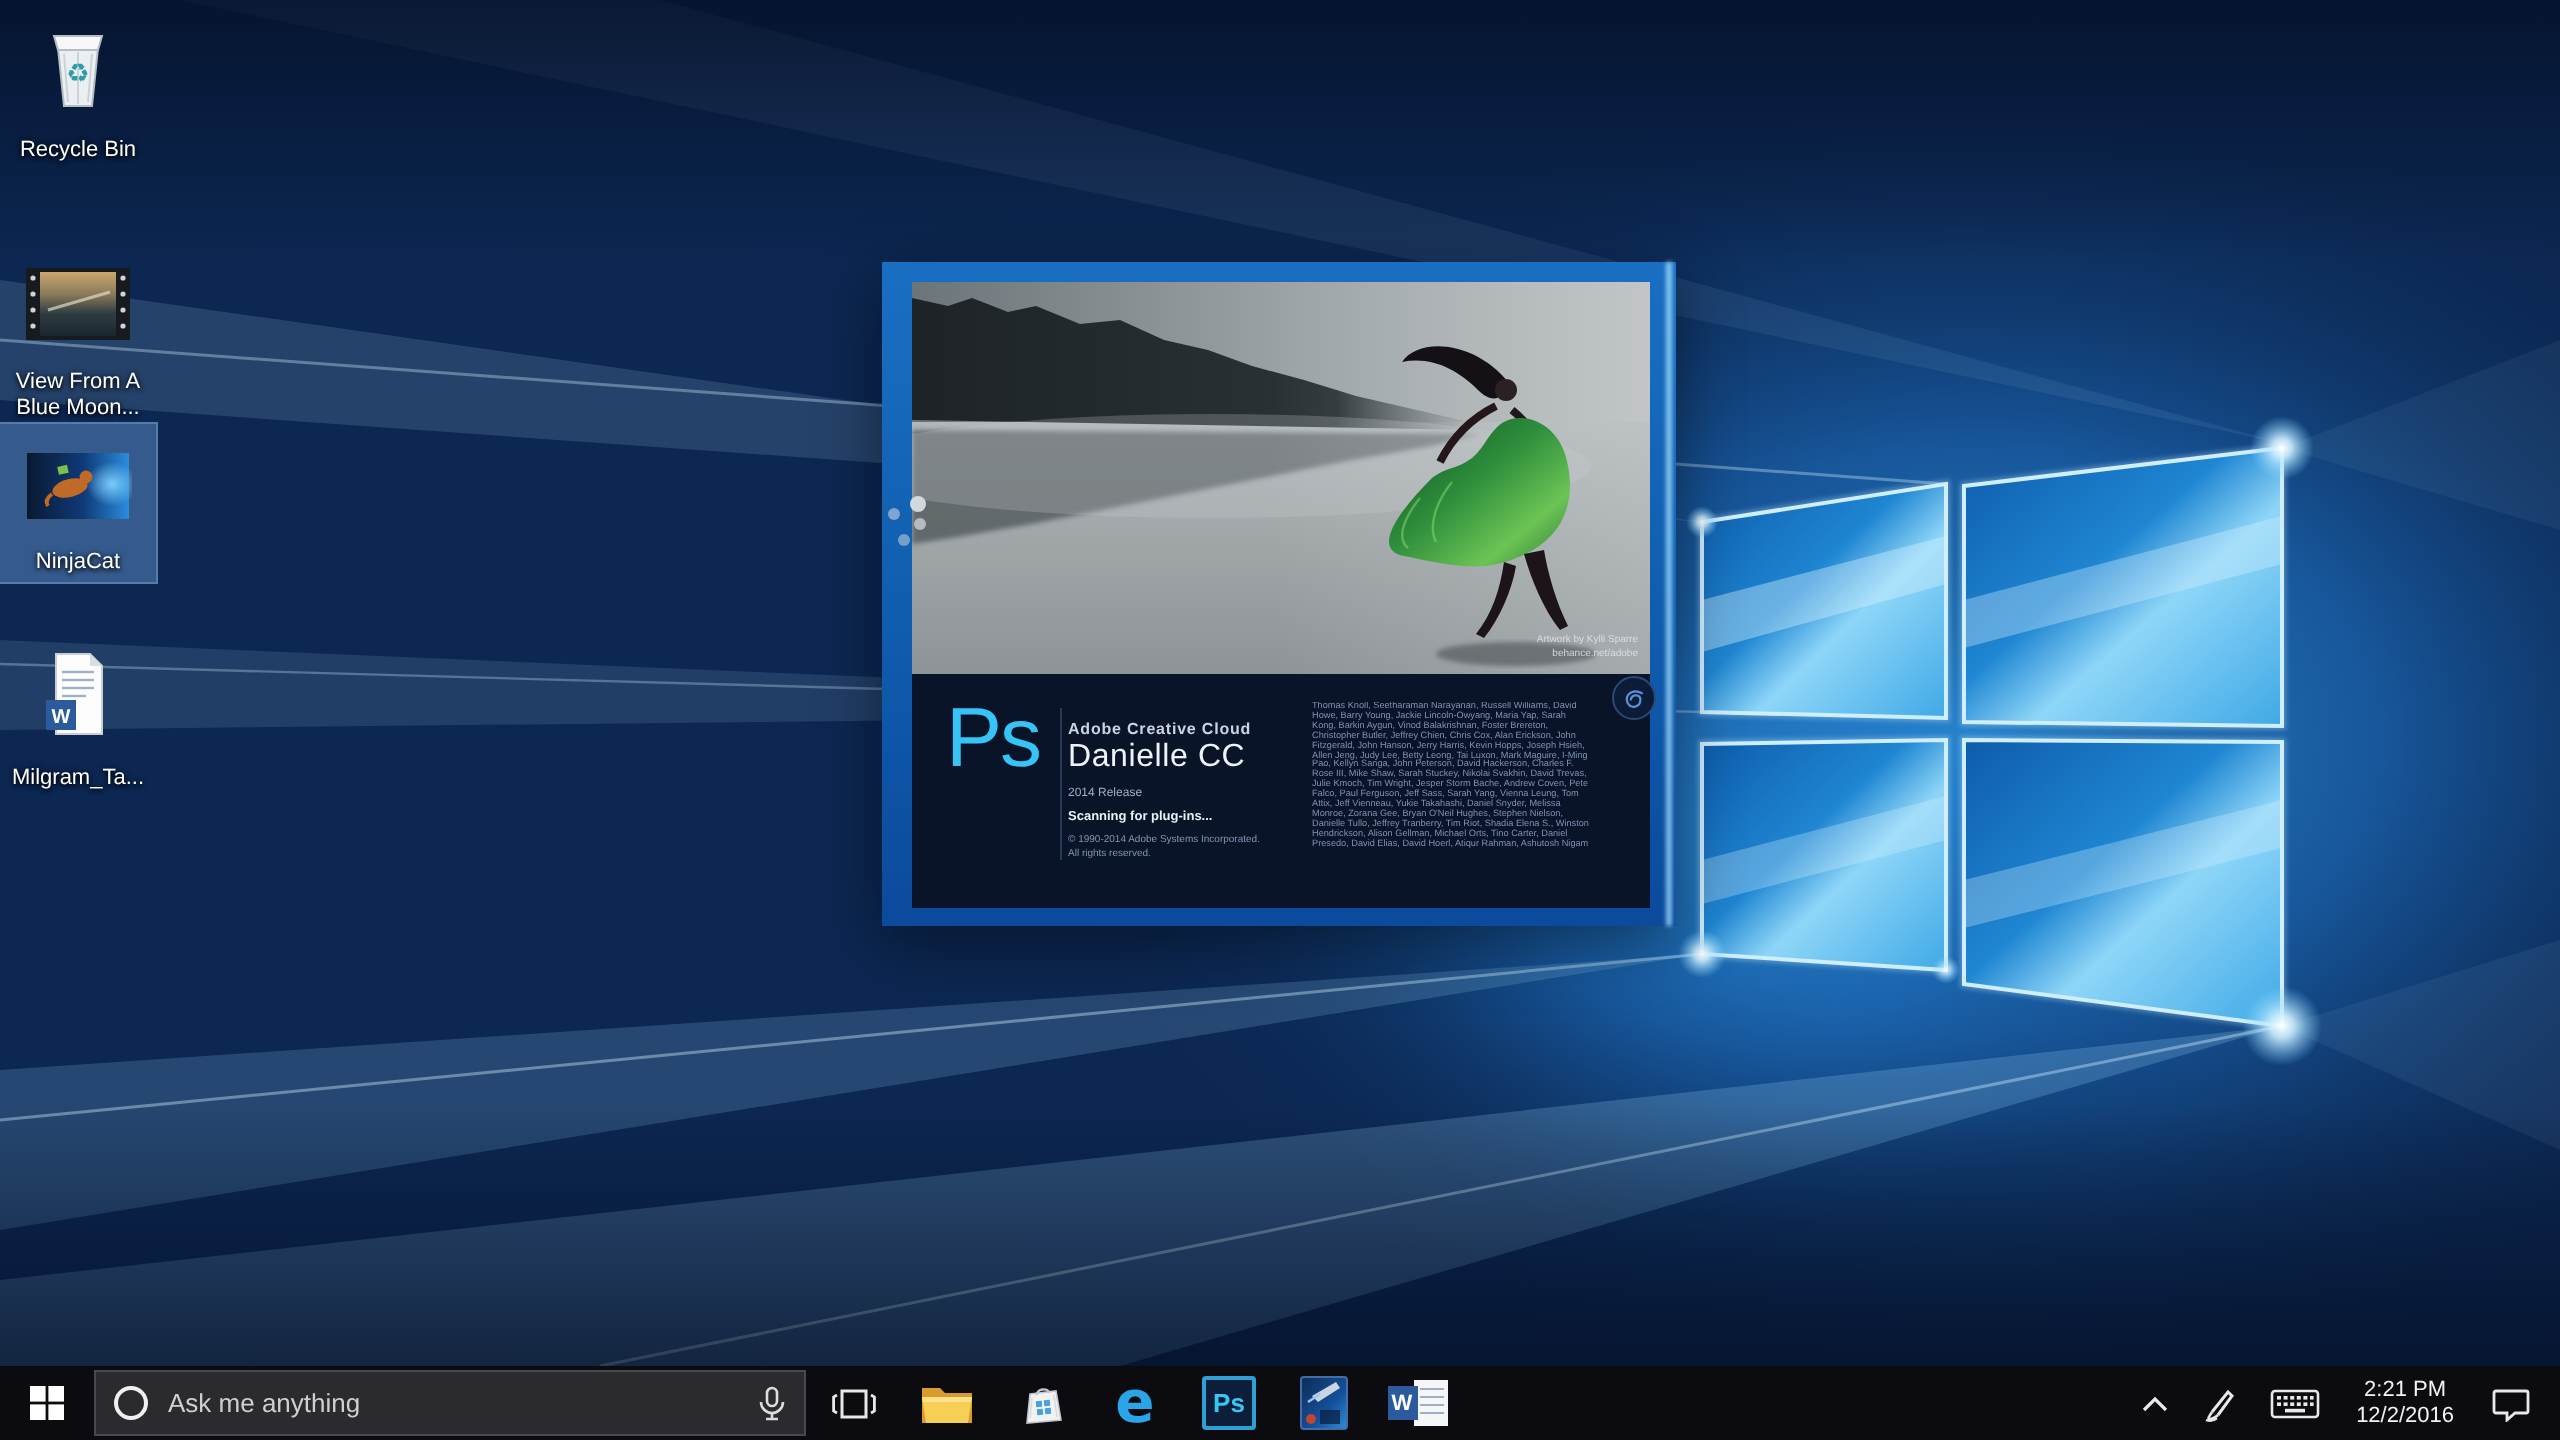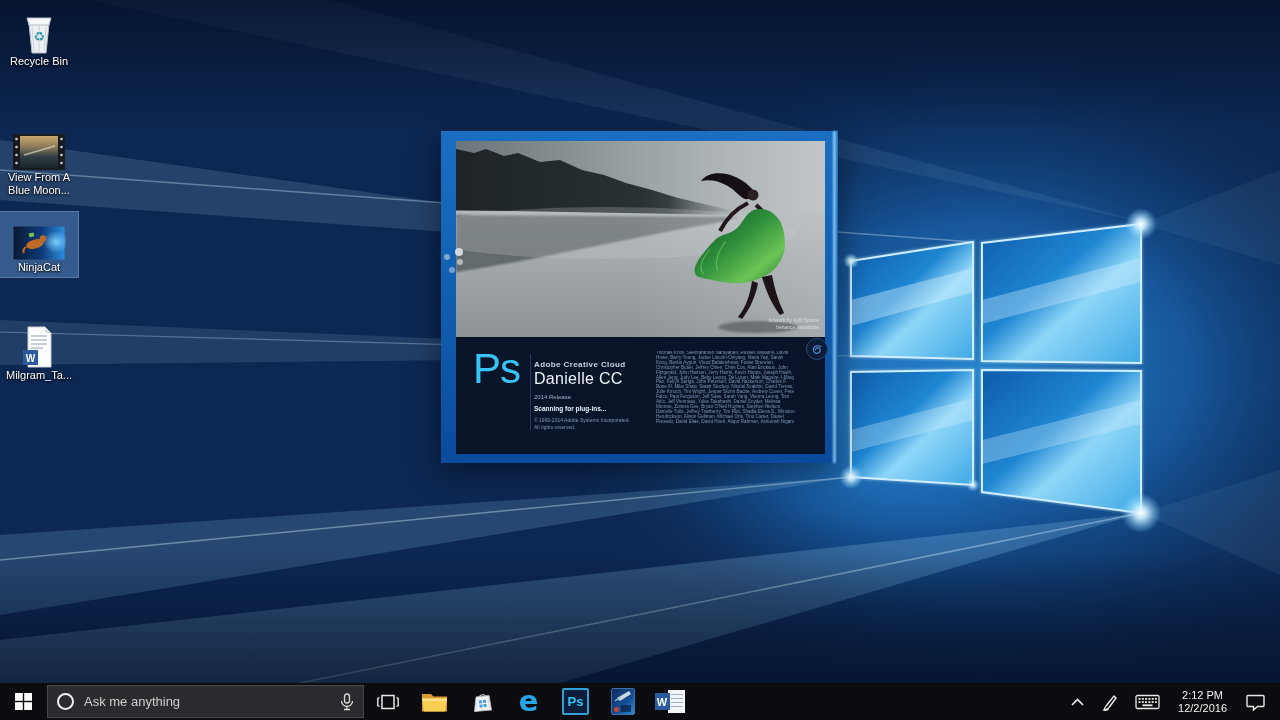--- a/index.html
+++ b/index.html
@@ -9,21 +9,21 @@
     background:#071a38; font-family:"Liberation Sans", sans-serif;
   }
   
   .desktop { position:absolute; left:0; top:0; width:1280px; height:683px; }
   .wallpaper { position:absolute; inset:0; }
   
   .dicon { position:absolute; left:0; width:78px; text-align:center; padding:3px 1px; cursor:default; }
   .dicon.selected { background:rgba(105,155,215,.45); outline:1px solid rgba(150,195,240,.55); }
   .dicon-img { display:flex; justify-content:center; align-items:flex-end; height:46px; }
   .dicon-label {
-    margin-top:0; font-size:11px; line-height:13px; color:#fff;
+    margin-top:14px; font-size:11px; line-height:13px; color:#fff;
     text-shadow:0 1px 2px rgba(0,0,0,.9), 0 0 3px rgba(0,0,0,.7);
   }
   
   .splash-frame {
     position:absolute; left:441px; top:131px; width:397px; height:332px; z-index:3;
     background:linear-gradient(180deg,#1a6fc2 0%, #1160b2 45%, #0b4a9c 100%);
     padding:10px 13px 9px 15px;
     box-shadow:0 8px 30px rgba(0,0,0,.45);
   }
   .splash-frame .frame-beam { position:absolute; right:2px; top:0; width:3px; height:100%;
@@ -49,21 +49,21 @@
   
   .spinner { position:absolute; left:441px; top:242px; width:28px; height:34px; z-index:4; }
   .spinner i { position:absolute; border-radius:50%; background:#d9dde2; display:block; }
   
   .taskbar {
     position:absolute; left:0; bottom:0; width:1280px; height:37px; z-index:10;
     background:#0c0c10; display:flex; align-items:center;
   }
   .tb-btn { width:46px; height:37px; display:flex; align-items:center; justify-content:center; cursor:pointer; }
   .search-box {
-    width:317px; height:33px; margin-left:1px; background:#2b2b2f;
+    width:356px; height:33px; margin-left:1px; background:#2b2b2f;
     border:1px solid #48484e; display:flex; align-items:center; padding:0 9px; gap:8px;justify-content:flex-end;
   }
   .cortana-ring { width:17px; height:17px; border:2px solid #f0f0f0; border-radius:50%; flex:none; }
   .search-input { flex:1; background:transparent; border:none; outline:none;
     color:#dcdcdc; font-size:13px; font-family:"Liberation Sans",sans-serif; }
   .search-input::placeholder { color:#cfcfcf; opacity:1; }
   .app-slot { width:47px; height:37px; display:flex; align-items:center; justify-content:center; cursor:pointer; }
   .edge-e { font-size:29px; font-weight:bold; color:#2aa5ea; line-height:29px; font-family:"DejaVu Sans",sans-serif; }
   .ps-tile { width:27px; height:27px; background:#0c1e3a; border:2px solid #2f9fd6; border-radius:2px;
     display:flex; align-items:center; justify-content:center;
@@ -448,21 +448,21 @@
             <rect x="6.8" y="8.2" width="2" height="1.8"></rect>
           <rect x="10.1" y="8.2" width="2" height="1.8"></rect>
             <rect x="13.4" y="8.2" width="2" height="1.8"></rect>
           <rect x="16.7" y="8.2" width="2" height="1.8"></rect>
             <rect x="20" y="8.2" width="1.8" height="1.8"></rect>
           <rect x="7.5" y="11.4" width="10" height="1.8"></rect>
         </g>
       </svg>
     </div>
     <div class="clock">
-      <div>2:12 PM</div>
+      <div>2:21 PM</div>
       <div>12/2/2016</div>
     </div>
     <div class="tray-btn">
       <svg width="21" height="18" viewBox="0 0 21 18">
         <path d="M3,2.5 h15 a1,1 0 0 1 1,1 v9 a1,1 0 0 1 -1,1 h-5.5 l-4,3.5 v-3.5 h-5.5 a1,1 0 0 1 -1,-1 v-9 a1,1 0 0 1 1,-1 Z" stroke="#e8e8e8" stroke-width="1.4" fill="none"></path>
       </svg>
     </div>
   </div>
 </div>
 

